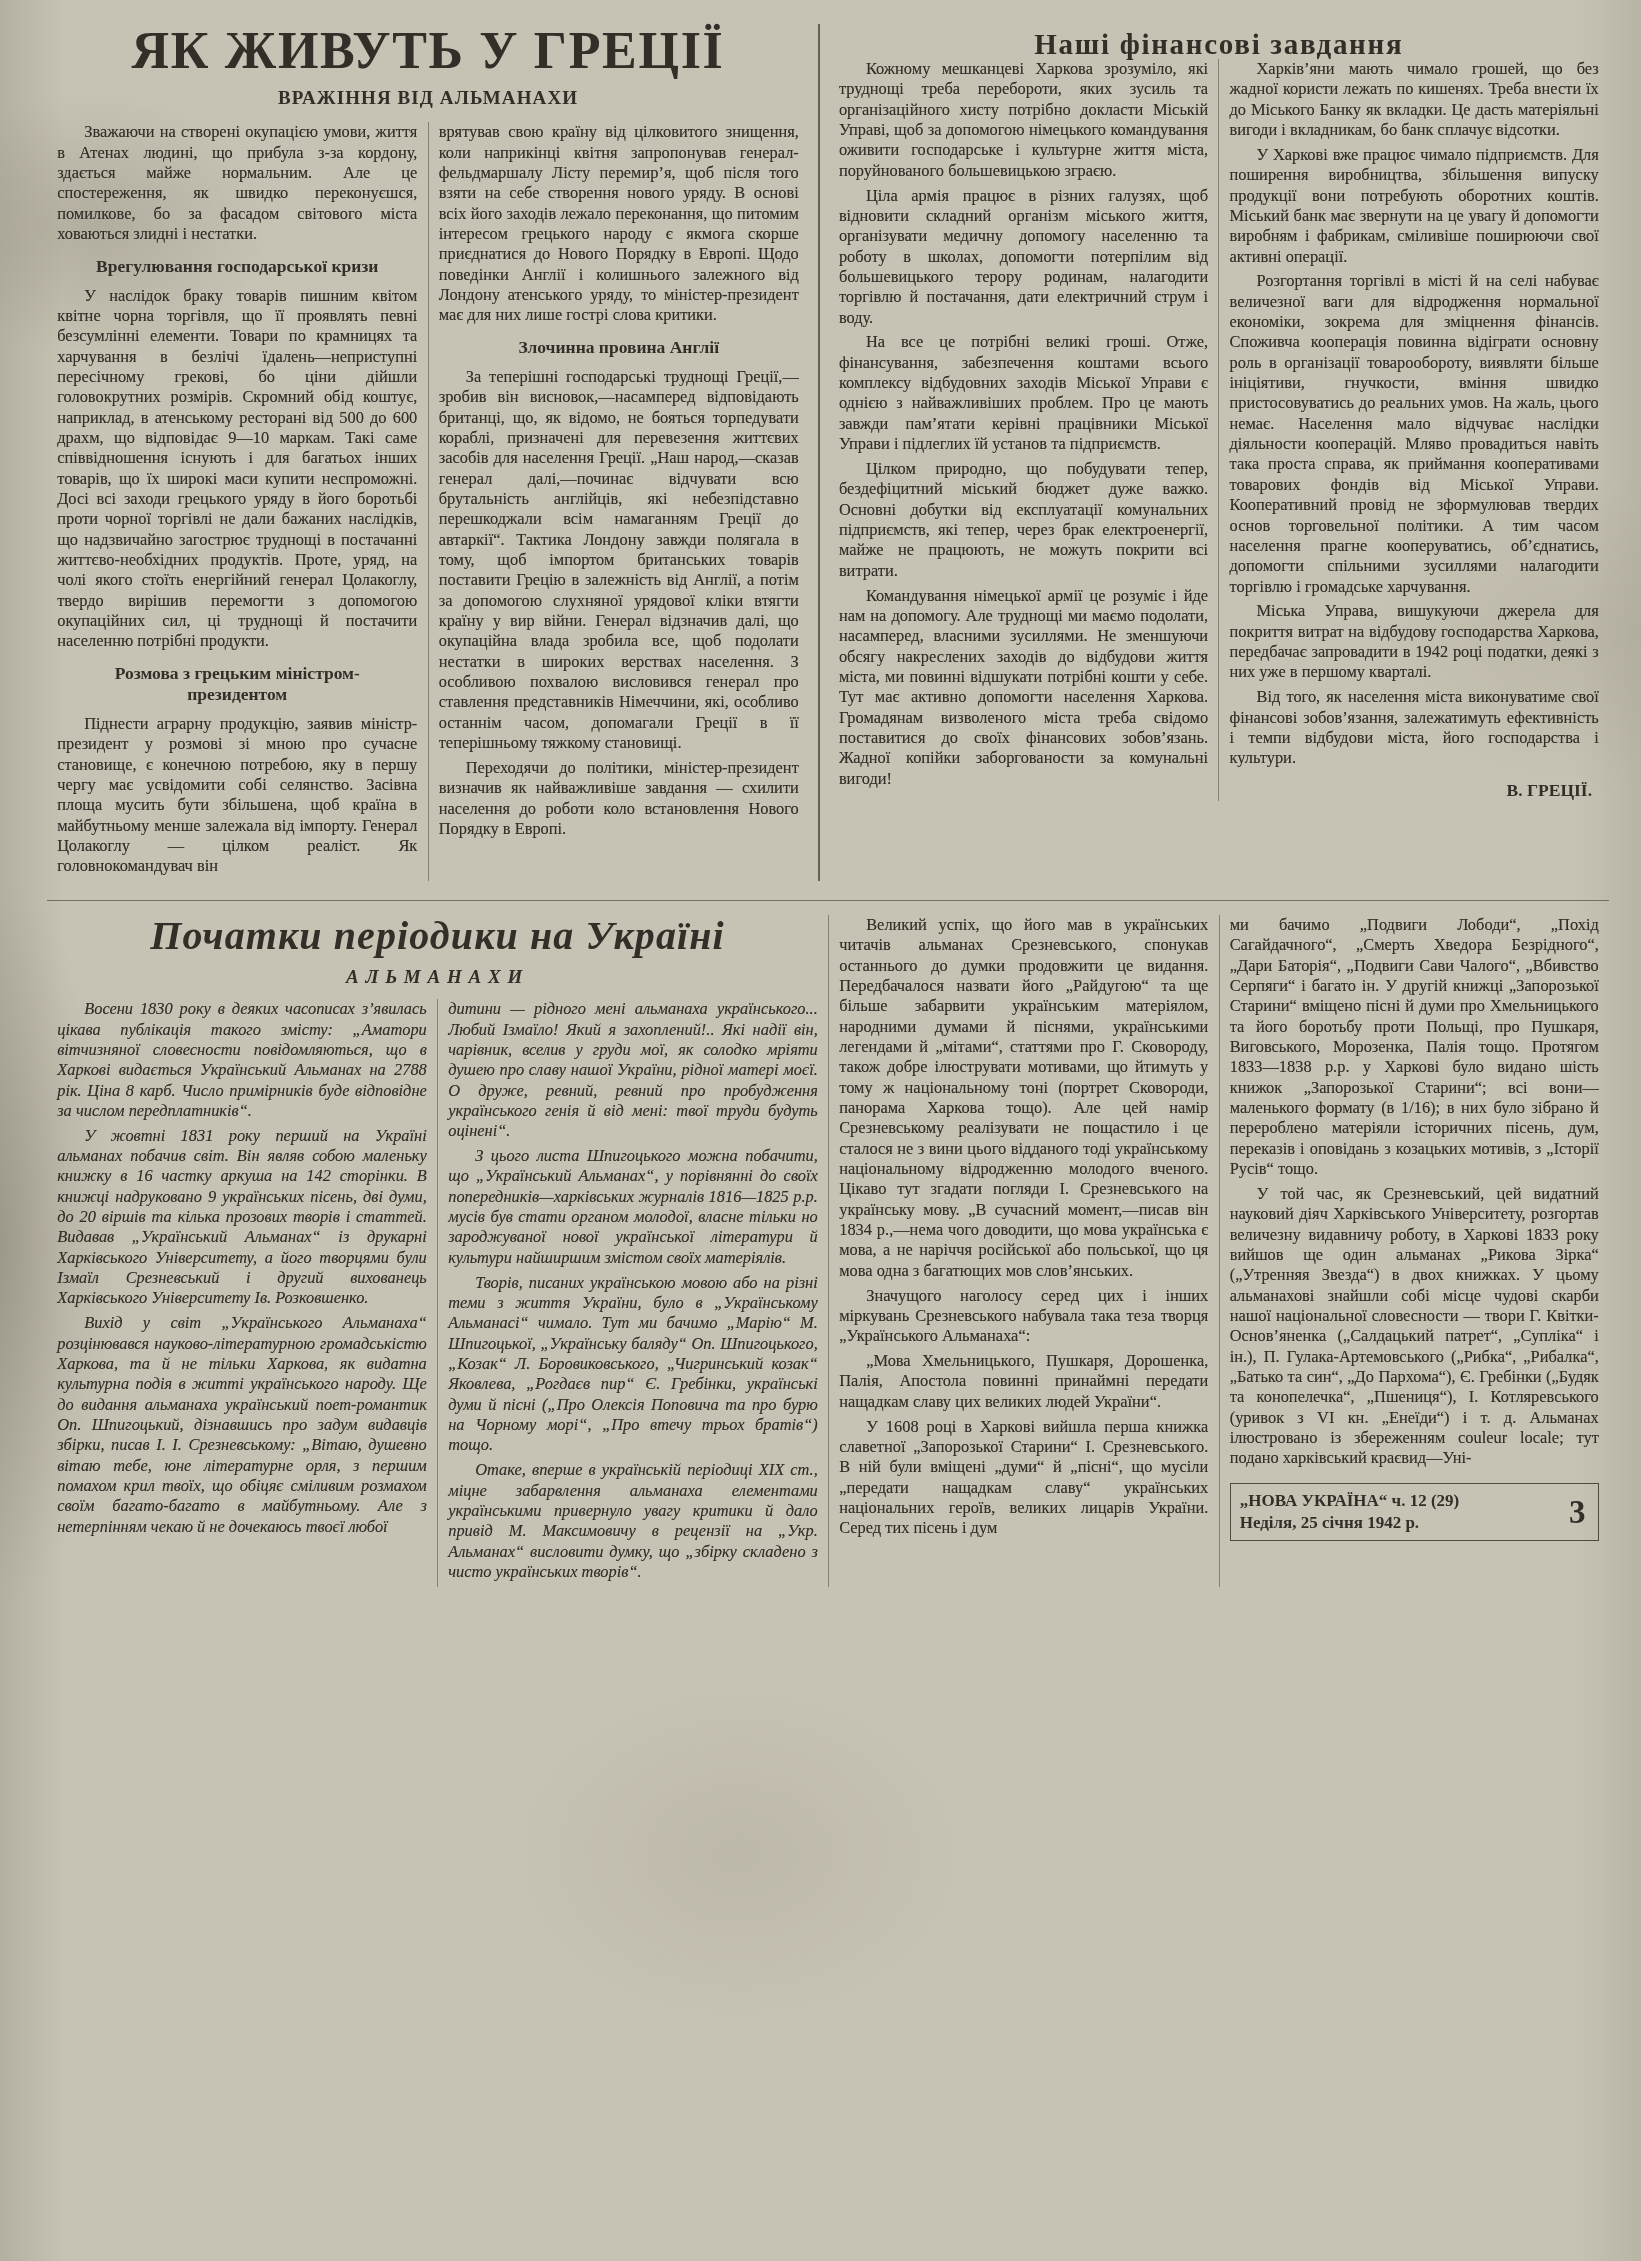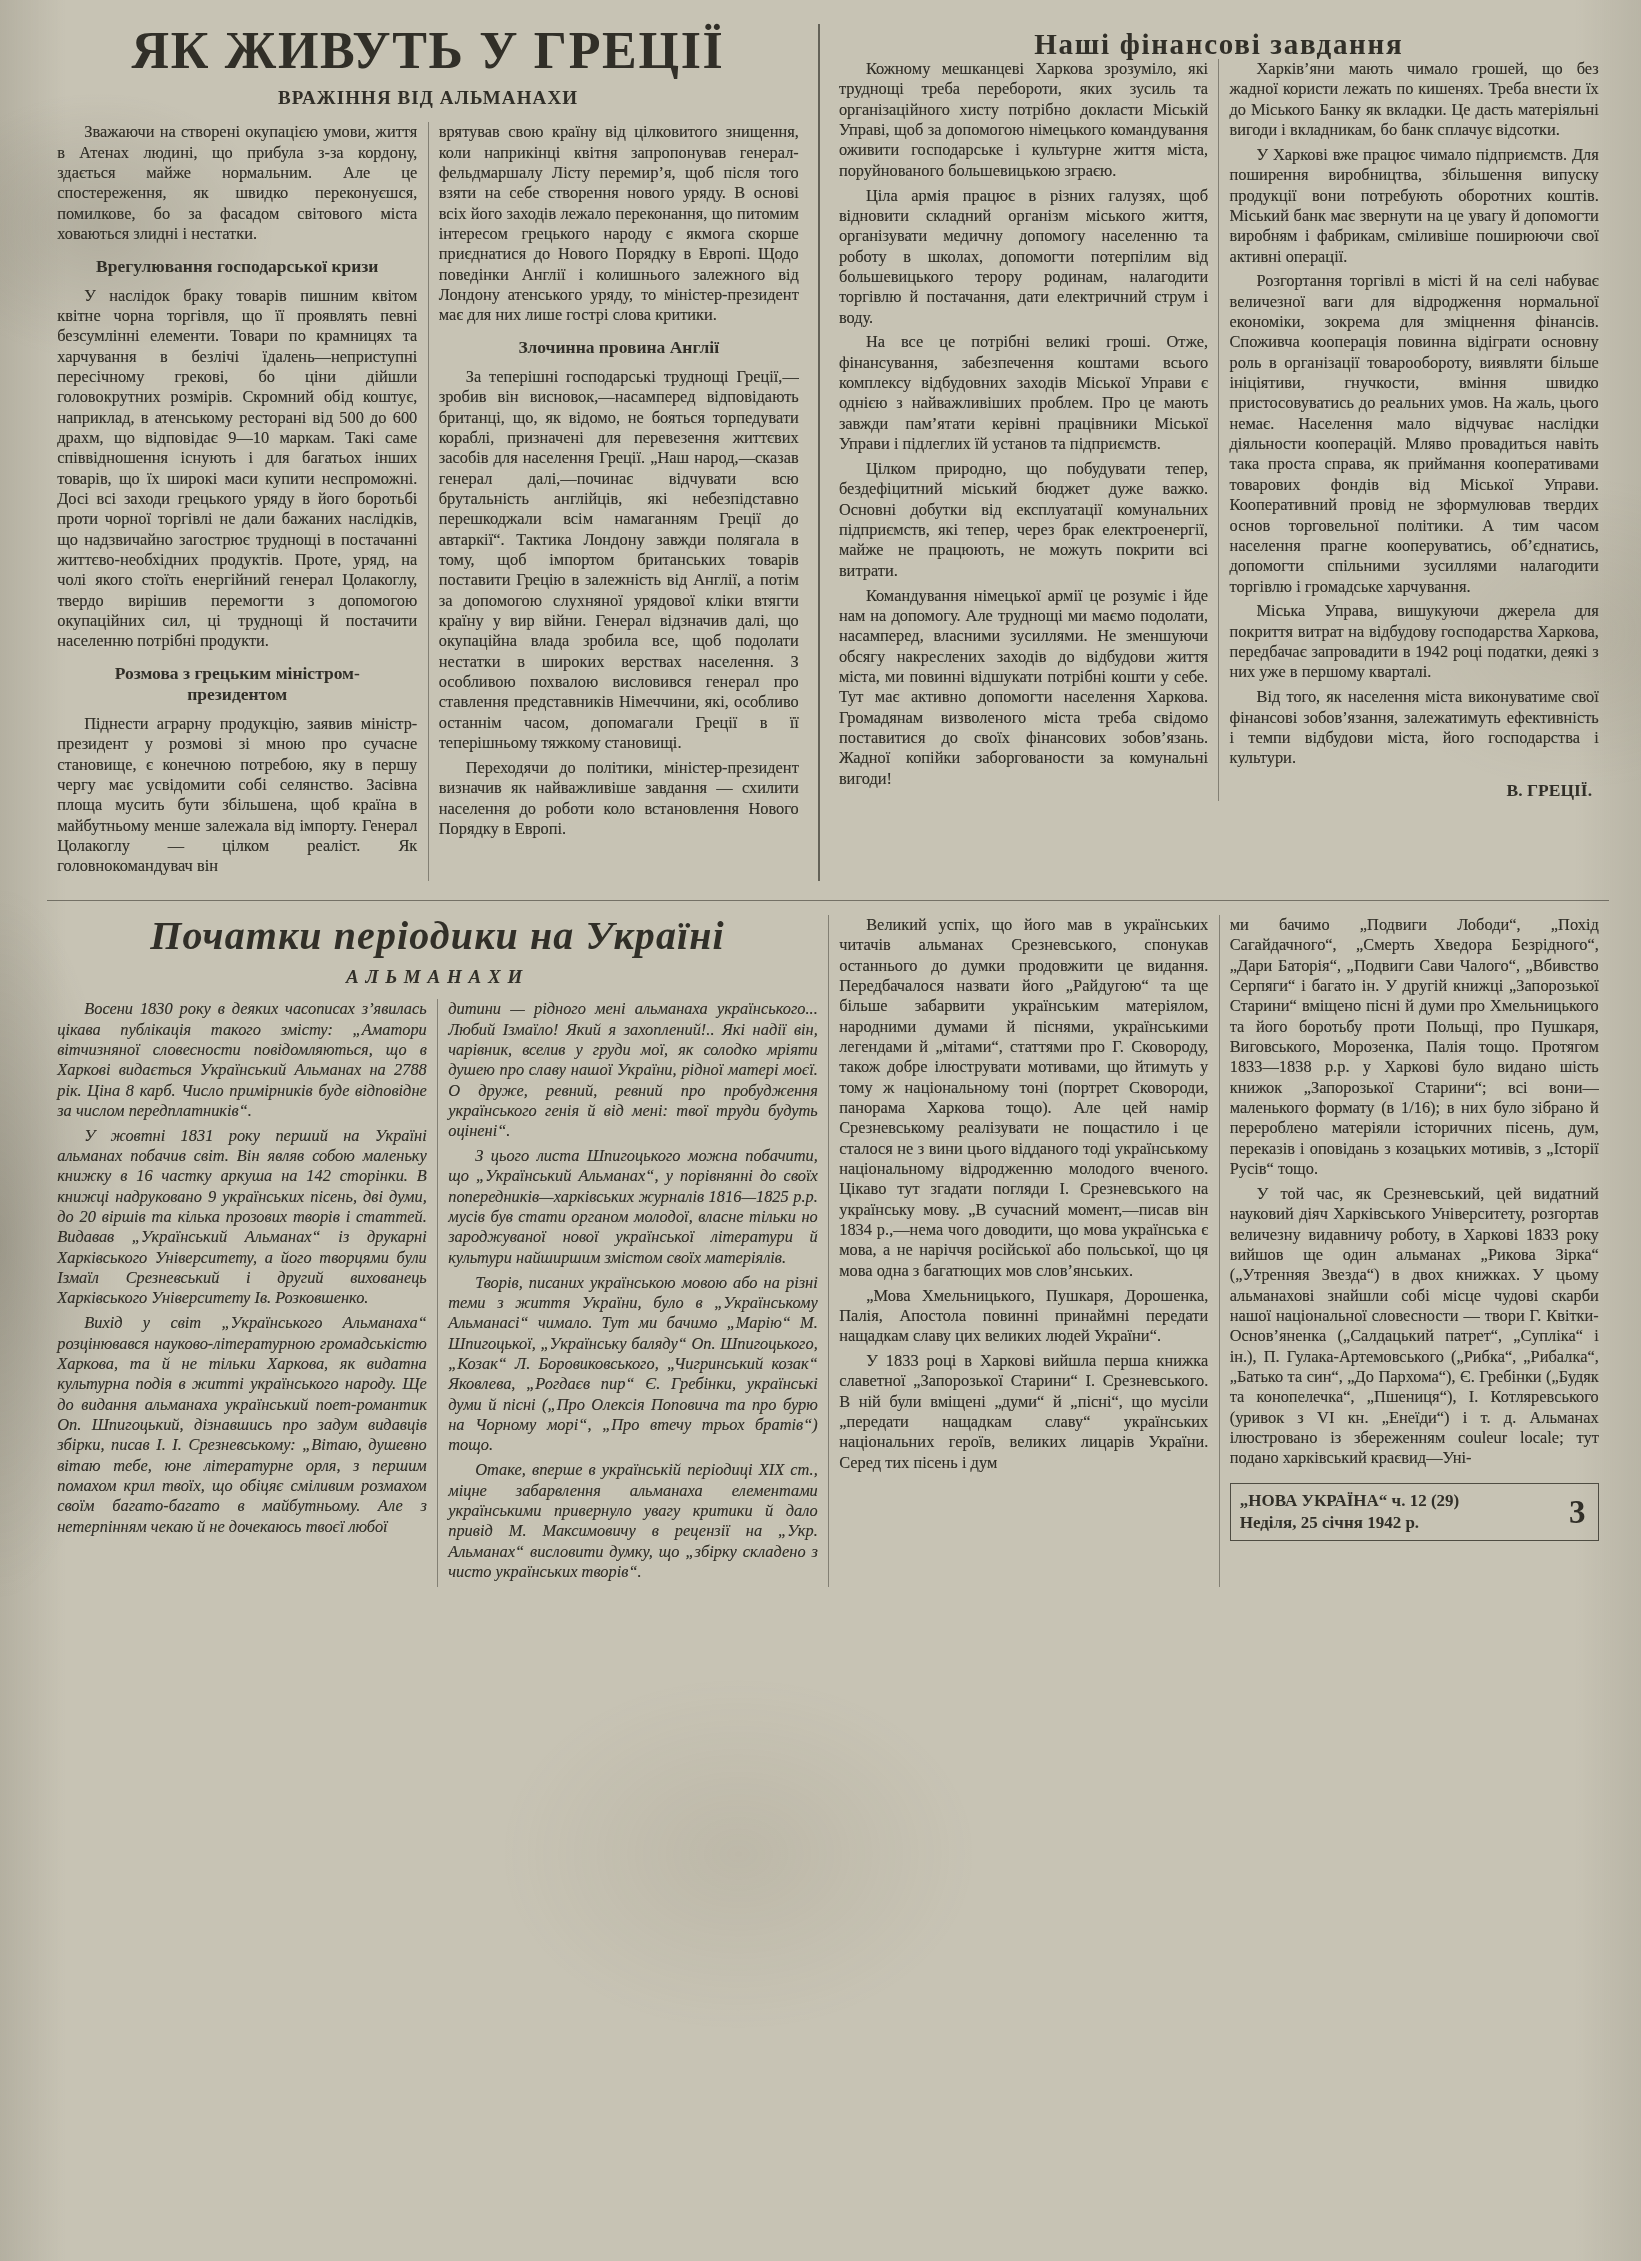--- a/index.html
+++ b/index.html
@@ -129,22 +129,23 @@
             <p class="para cont">дитини — рідного мені альманаха українського... Любий Ізмаїло! Який я захоплений!.. Які надії він, чарівник, вселив у груди мої, як солодко мріяти душею про славу нашої України, рідної матері моєї. О друже, ревний, ревний про пробудження українського генія й від мені: твої труди будуть оцінені“.</p>
             <p class="para">З цього листа Шпигоцького можна побачити, що „Український Альманах“, у порівнянні до своїх попередників—харківських журналів 1816—1825 р.р. мусів був стати органом молодої, власне тільки но зароджуваної нової української літератури й культури найширшим змістом своїх матеріялів.</p>
             <p class="para">Творів, писаних українською мовою або на різні теми з життя України, було в „Українському Альманасі“ чимало. Тут ми бачимо „Марію“ М. Шпигоцької, „Українську баляду“ Оп. Шпигоцького, „Козак“ Л. Боровиковського, „Чигринський козак“ Яковлева, „Рогдаєв пир“ Є. Гребінки, українські думи й пісні („Про Олексія Поповича та про бурю на Чорному морі“, „Про втечу трьох братів“) тощо.</p>
             <p class="para">Отаке, вперше в українській періодиці XIX ст., міцне забарвлення альманаха елементами українськими привернуло увагу критики й дало привід М. Максимовичу в рецензії на „Укр. Альманах“ висловити думку, що „збірку складено з чисто українських творів“.</p>
           </div>
       </div>
     </div>
 
     <div class="bottom-col">
         <p class="para">Великий успіх, що його мав в українських читачів альманах Срезневського, спонукав останнього до думки продовжити це видання. Передбачалося назвати його „Райдугою“ та ще більше забарвити українським матеріялом, народними думами й піснями, українськими легендами й „мітами“, статтями про Г. Сковороду, також добре ілюструвати мотивами, що йтимуть у тому ж національному тоні (портрет Сковороди, панорама Харкова тощо). Але цей намір Срезневському реалізувати не пощастило і це сталося не з вини цього відданого тоді українському національному відродженню молодого вченого. Цікаво тут згадати погляди І. Срезневського на українську мову. „В сучасний момент,—писав він 1834 р.,—нема чого доводити, що мова українська є мова, а не наріччя російської або польської, що ця мова одна з багатющих мов слов’янських.</p>
+        <p class="para">Значущого наголосу серед цих і інших міркувань Срезневського набувала така теза творця „Українського Альманаха“:</p>
         <p class="para">„Мова Хмельницького, Пушкаря, Дорошенка, Палія, Апостола повинні принаймні передати нащадкам славу цих великих людей України“.</p>
-        <p class="para">У 1833 році в Харкові вийшла перша книжка славетної „Запорозької Старини“ І. Срезневського. В ній були вміщені „думи“ й „пісні“, що мусіли „передати нащадкам славу“ українських національних героїв, великих лицарів України. Серед тих пісень і дум</p>
+        <p class="para">У 1608 році в Харкові вийшла перша книжка славетної „Запорозької Старини“ І. Срезневського. В ній були вміщені „думи“ й „пісні“, що мусіли „передати нащадкам славу“ українських національних героїв, великих лицарів України. Серед тих пісень і дум</p>
       </div>
 
     <div class="bottom-col">
       <div>
           <p class="para cont">ми бачимо „Подвиги Лободи“, „Похід Сагайдачного“, „Смерть Хведора Безрідного“, „Дари Баторія“, „Подвиги Сави Чалого“, „Вбивство Серпяги“ і багато ін. У другій книжці „Запорозької Старини“ вміщено пісні й думи про Хмельницького та його боротьбу проти Польщі, про Пушкаря, Виговського, Морозенка, Палія тощо. Протягом 1833—1838 р.р. у Харкові було видано шість книжок „Запорозької Старини“; всі вони—маленького формату (в 1/16); в них було зібрано й перероблено матеріяли історичних пісень, дум, переказів і оповідань з козацьких мотивів, з „Історії Русів“ тощо.</p>
           <p class="para">У той час, як Срезневський, цей видатний науковий діяч Харківського Університету, розгортав величезну видавничу роботу, в Харкові 1833 року вийшов ще один альманах „Рикова Зірка“ („Утренняя Звезда“) в двох книжках. У цьому альманахові знайшли собі місце чудові скарби нашої національної словесности — твори Г. Квітки-Основ’яненка („Салдацький патрет“, „Супліка“ і ін.), П. Гулака-Артемовського („Рибка“, „Рибалка“, „Батько та син“, „До Пархома“), Є. Гребінки („Будяк та конопелечка“, „Пшениця“), І. Котляревського (уривок з VI кн. „Енеїди“) і т. д. Альманах ілюстровано із збереженням couleur locale; тут подано харківський краєвид—Уні-</p>
         </div>
       <div class="imprint">
         <div class="imprint-lines">
           <div>„НОВА УКРАЇНА“ ч. 12 (29)</div>

